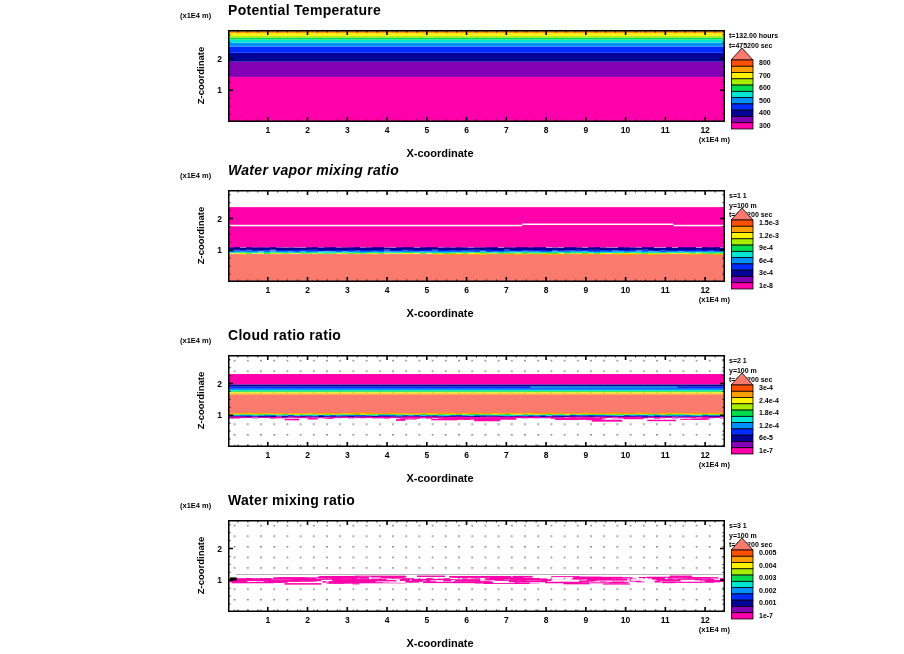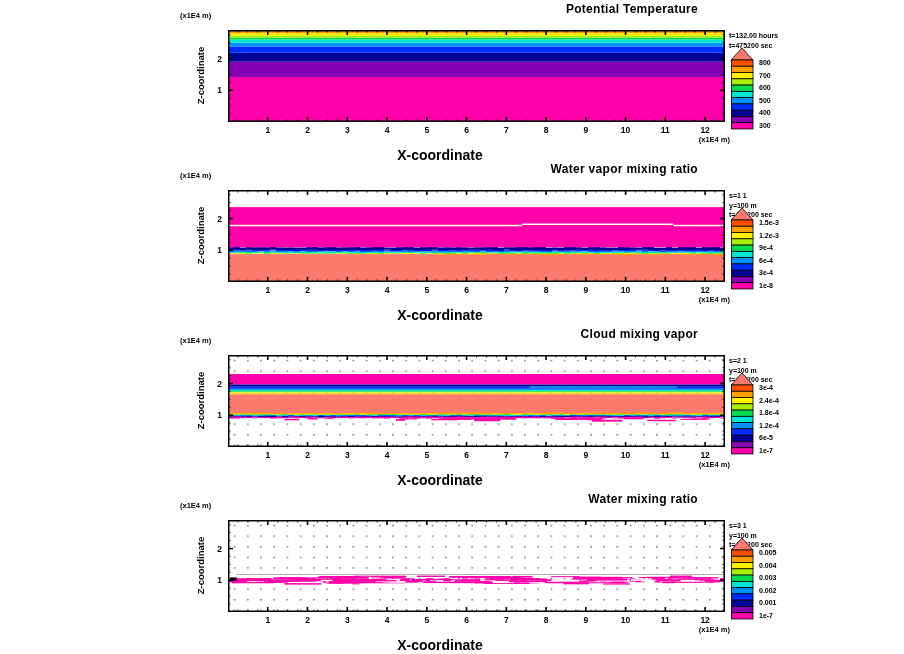--- a/index.html
+++ b/index.html
@@ -1,20 +1,20 @@
 <!DOCTYPE html>
 <html><head>
 <meta charset="utf-8">
 <style>
   html,body{margin:0;padding:0}
   body{width:904px;height:654px;background:#fff;position:relative;overflow:hidden;
        font-family:"Liberation Sans",sans-serif;color:#000}
   .abs{position:absolute}
-  .title{font-weight:bold;font-size:12px;text-align:right;letter-spacing:.3px;white-space:nowrap}
-  .axlab{font-weight:bold;font-size:14px;text-align:center;white-space:nowrap}
+  .title{font-weight:bold;font-size:14px;text-align:left;letter-spacing:.3px;white-space:nowrap}
+  .axlab{font-weight:bold;font-size:11px;text-align:center;white-space:nowrap}
   .ylab{font-weight:bold;font-size:9.5px;text-align:center;white-space:nowrap;transform:rotate(-90deg)}
   .ticklab{font-weight:bold;font-size:8.5px;white-space:nowrap}
   .unit{font-weight:bold;font-size:7.5px;white-space:nowrap}
   .leg{font-size:7px;font-weight:600;white-space:nowrap;line-height:9px}
   .cblab{font-size:7px;font-weight:bold;white-space:nowrap}
 </style>
 </head>
 <body>
 
 <div id="fig" class="abs" style="left:0;top:0;width:904px;height:654px">
@@ -69,21 +69,21 @@
       <rect x="0.5" y="62.16" width="21.5" height="6.27" fill="#000298" stroke="#000" stroke-width="0.8"></rect>
       <rect x="0.5" y="68.42999999999999" width="21.5" height="6.27" fill="#8400b4" stroke="#000" stroke-width="0.8"></rect>
       <rect x="0.5" y="74.69999999999999" width="21.5" height="6.27" fill="#ff00aa" stroke="#000" stroke-width="0.8"></rect>
     </svg>
     <div class="abs cblab" style="left: 759px; top: 59.135px;">800</div>
     <div class="abs cblab" style="left: 759px; top: 71.675px;">700</div>
     <div class="abs cblab" style="left: 759px; top: 84.215px;">600</div>
     <div class="abs cblab" style="left: 759px; top: 96.755px;">500</div>
     <div class="abs cblab" style="left: 759px; top: 109.295px;">400</div>
     <div class="abs cblab" style="left: 759px; top: 121.835px;">300</div>
-    <div class="abs title" style="left: 228px; top: 162px; width: 470px;">Water vapor mixing ratio</div>
+    <div class="abs title" style="left: 228px; top: 162px; width: 470px; font-style: italic;">Water vapor mixing ratio</div>
     <div class="abs unit" style="left: 180px; top: 171px; width: 60px;">(x1E4 m)</div>
     <div class="abs ylab" style="left: 155px; top: 230px; width: 90px;">Z-coordinate</div>
     <div class="abs ticklab" style="left: 204px; top: 245.276px; width: 18px; text-align: right;">1</div>
     <div class="abs ticklab" style="left: 204px; top: 213.552px; width: 18px; text-align: right;">2</div>
     <div class="abs ticklab" style="left: 257.76px; top: 285px; width: 20px; text-align: center;">1</div>
     <div class="abs ticklab" style="left: 297.52px; top: 285px; width: 20px; text-align: center;">2</div>
     <div class="abs ticklab" style="left: 337.28px; top: 285px; width: 20px; text-align: center;">3</div>
     <div class="abs ticklab" style="left: 377.04px; top: 285px; width: 20px; text-align: center;">4</div>
     <div class="abs ticklab" style="left: 416.8px; top: 285px; width: 20px; text-align: center;">5</div>
     <div class="abs ticklab" style="left: 456.56px; top: 285px; width: 20px; text-align: center;">6</div>
@@ -669,21 +669,21 @@
       <rect x="0.5" y="62.16" width="21.5" height="6.27" fill="#000298" stroke="#000" stroke-width="0.8"></rect>
       <rect x="0.5" y="68.42999999999999" width="21.5" height="6.27" fill="#8400b4" stroke="#000" stroke-width="0.8"></rect>
       <rect x="0.5" y="74.69999999999999" width="21.5" height="6.27" fill="#ff00aa" stroke="#000" stroke-width="0.8"></rect>
     </svg>
     <div class="abs cblab" style="left: 759px; top: 219.135px;">1.5e-3</div>
     <div class="abs cblab" style="left: 759px; top: 231.675px;">1.2e-3</div>
     <div class="abs cblab" style="left: 759px; top: 244.215px;">9e-4</div>
     <div class="abs cblab" style="left: 759px; top: 256.755px;">6e-4</div>
     <div class="abs cblab" style="left: 759px; top: 269.295px;">3e-4</div>
     <div class="abs cblab" style="left: 759px; top: 281.835px;">1e-8</div>
-    <div class="abs title" style="left: 228px; top: 327px; width: 470px;">Cloud mixing vapor</div>
+    <div class="abs title" style="left: 228px; top: 327px; width: 470px;">Cloud ratio ratio</div>
     <div class="abs unit" style="left: 180px; top: 336px; width: 60px;">(x1E4 m)</div>
     <div class="abs ylab" style="left: 155px; top: 395px; width: 90px;">Z-coordinate</div>
     <div class="abs ticklab" style="left: 204px; top: 410.276px; width: 18px; text-align: right;">1</div>
     <div class="abs ticklab" style="left: 204px; top: 378.552px; width: 18px; text-align: right;">2</div>
     <div class="abs ticklab" style="left: 257.76px; top: 450px; width: 20px; text-align: center;">1</div>
     <div class="abs ticklab" style="left: 297.52px; top: 450px; width: 20px; text-align: center;">2</div>
     <div class="abs ticklab" style="left: 337.28px; top: 450px; width: 20px; text-align: center;">3</div>
     <div class="abs ticklab" style="left: 377.04px; top: 450px; width: 20px; text-align: center;">4</div>
     <div class="abs ticklab" style="left: 416.8px; top: 450px; width: 20px; text-align: center;">5</div>
     <div class="abs ticklab" style="left: 456.56px; top: 450px; width: 20px; text-align: center;">6</div>

